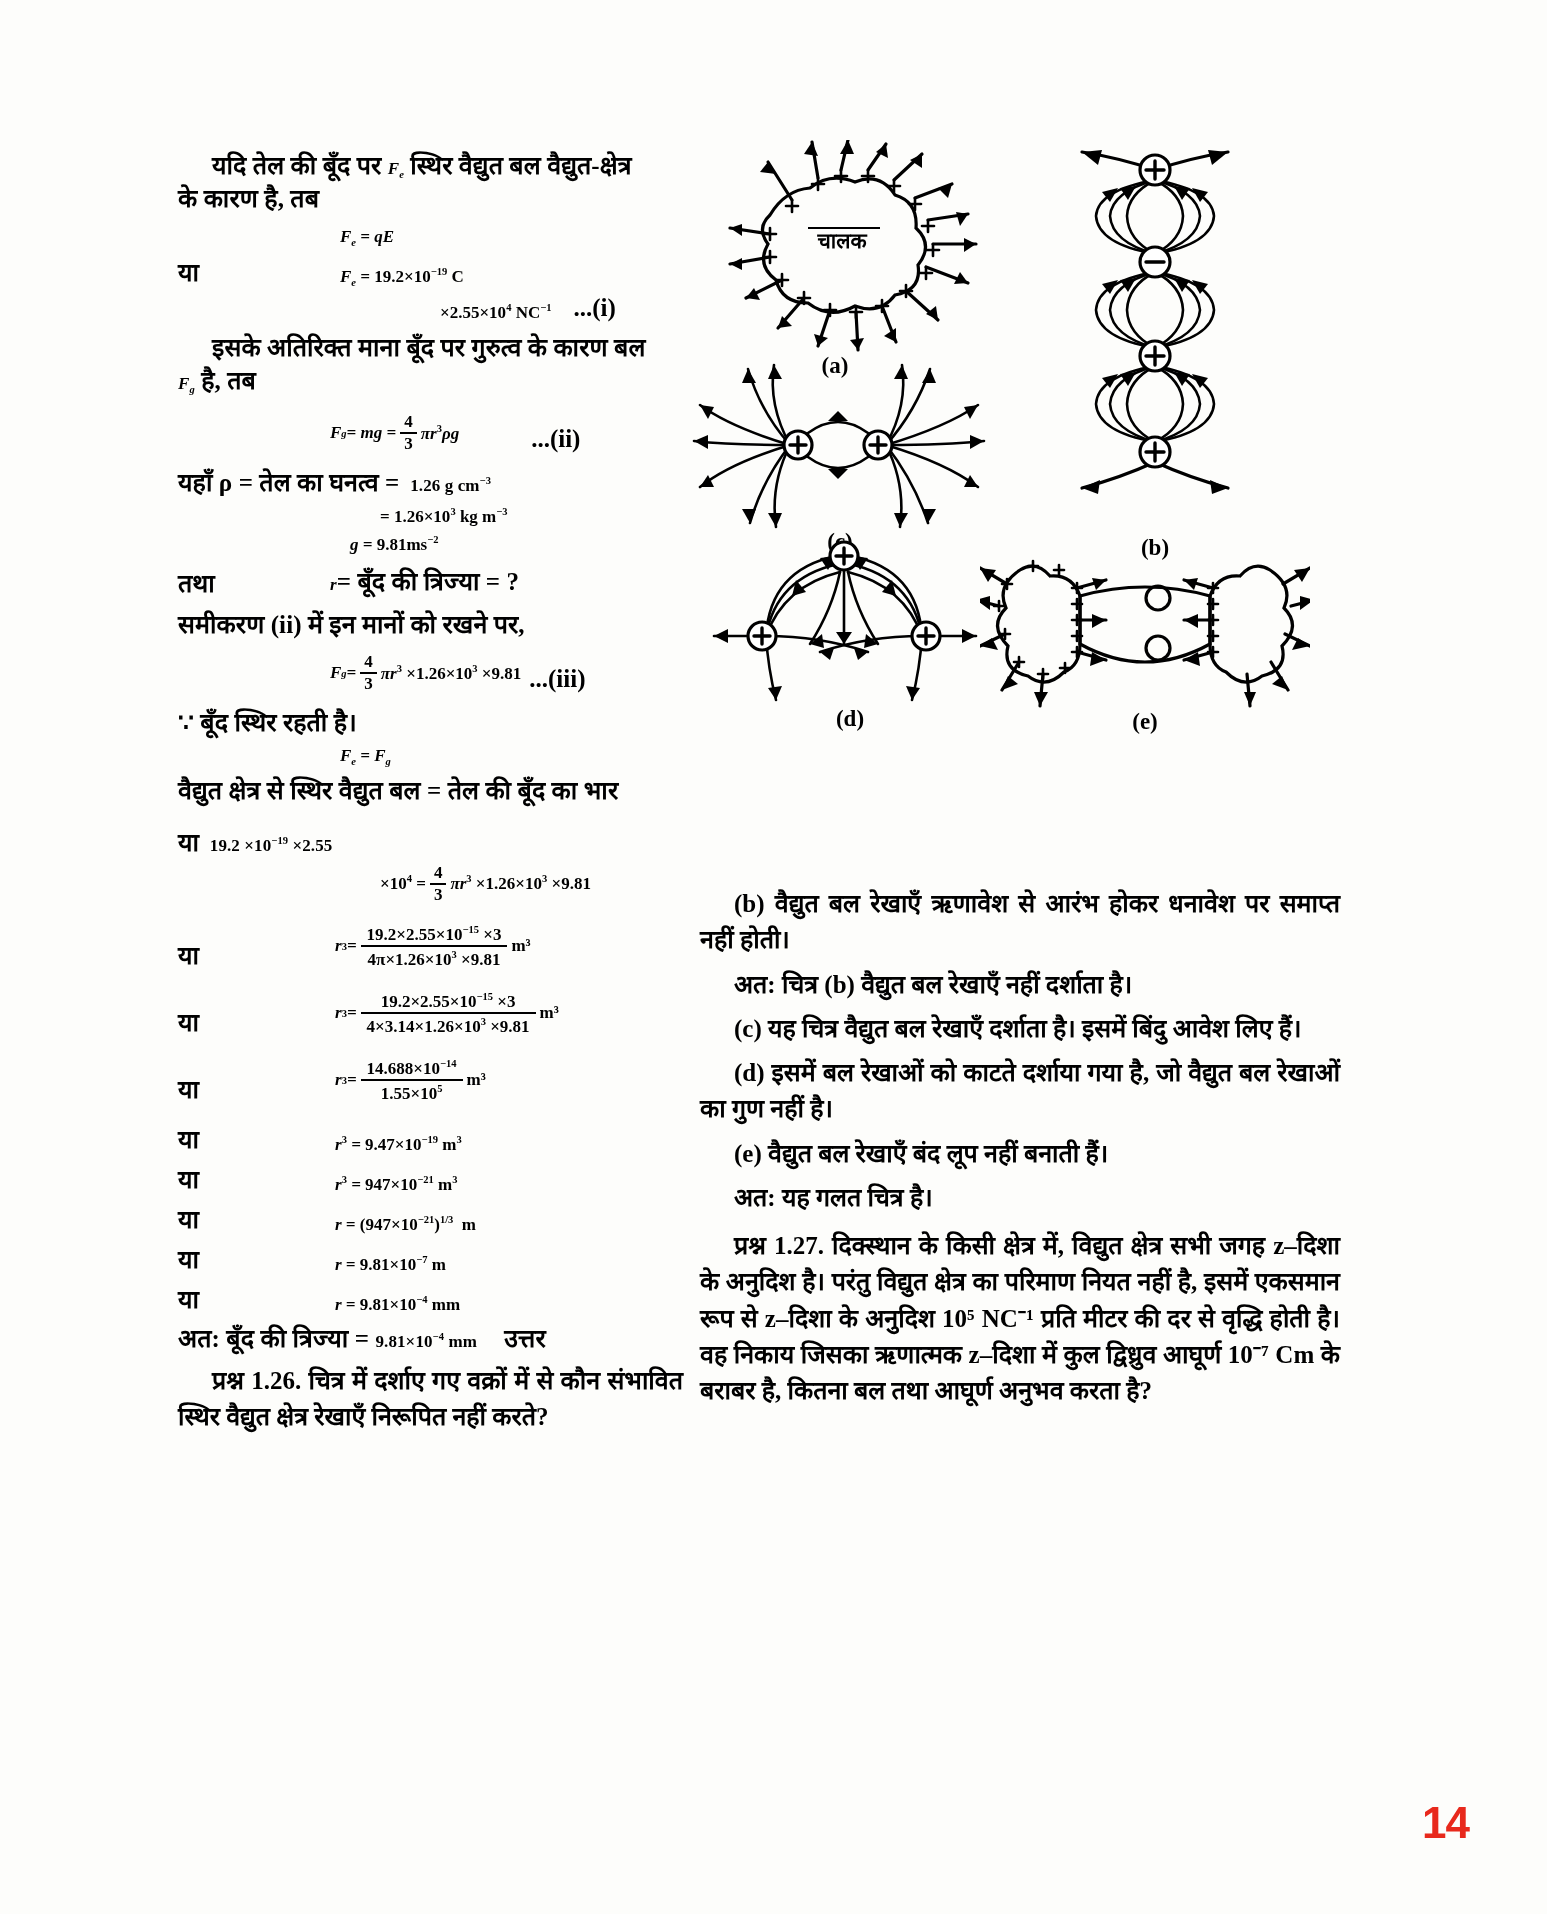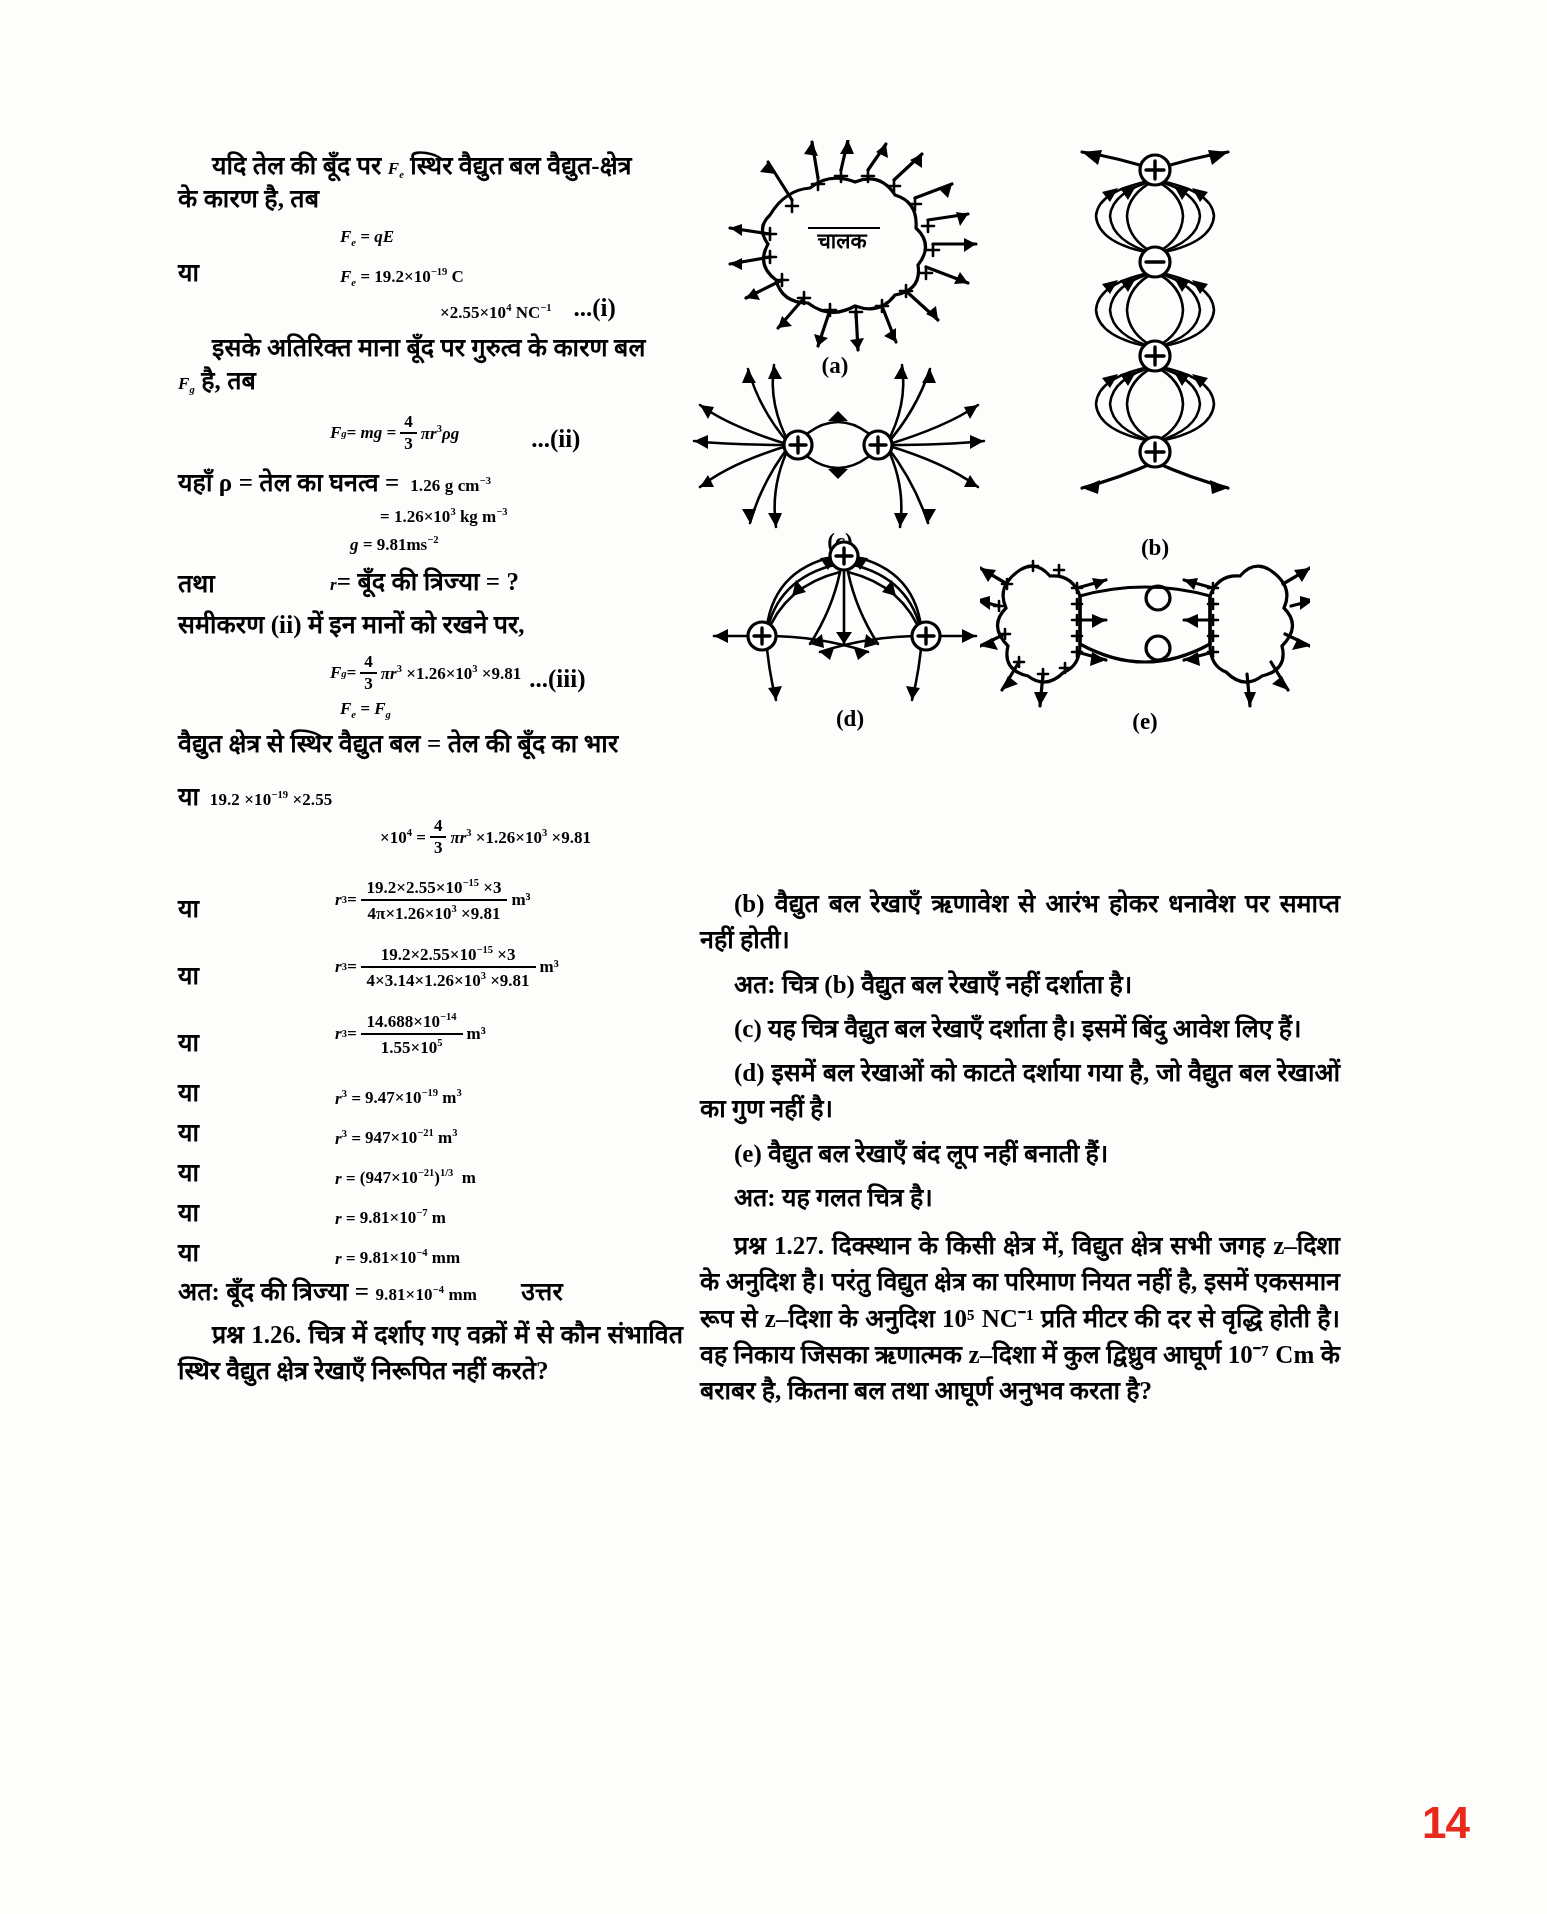--- a/index.html
+++ b/index.html
@@ -204,20 +204,21 @@
         <span class="frac">
             <span class="num up">4</span>
             <span class="den up">3</span>
           </span>
         <span>πr<sup>3</sup></span>
         <span class="up">&nbsp;×1.26×10<sup>3</sup> ×9.81</span>
       </span>
       <span class="tag" style="margin-left:8px;">...(iii)</span>
     </div>
 
+    <div class="ln" style="margin-top:14px;">∵  बूँद स्थिर रहती है।</div>
 
     <div class="mrow" style="margin-top:6px;">
       <span class="lbl"></span>
         <span class="pad"></span>
       <span class="math">F<sub>e</sub> = F<sub>g</sub></span>
     </div>
 
     <div class="ln wrap" style="margin-top:8px;width:500px;">वैद्युत क्षेत्र से स्थिर वैद्युत बल = तेल की बूँद का भार</div>
 
     <div class="ln" style="margin-top:20px;">
@@ -304,21 +305,21 @@
 
     <div class="mrow" style="margin-top:4px;">
       <span class="lbl">या</span>
       <span class="pad" style="flex:0 0 85px;"></span>
       <span class="math">r = <span class="up">9.81×10<sup>−4</sup> mm</span></span>
     </div>
 
     <div class="ln" style="margin-top:8px;">
       <span>अत: बूँद की त्रिज्या = </span>
       <span class="math up">9.81×10<sup>−4</sup> mm</span>
-      <span style="margin-left:38px;text-align:right;">उत्तर</span>
+      <span style="margin-left:21px;text-align:right;">उत्तर</span>
     </div>
 
     <div class="para ind" style="width:505px;">प्रश्न 1.26. चित्र में दर्शाए गए वक्रों में से कौन संभावित स्थिर वैद्युत क्षेत्र रेखाएँ निरूपित नहीं करते?</div>
   </div>
 
   <div class="figs">
 
     <div style="position:absolute;left:0px;top:0px;width:290px;height:215px;">
       <svg width="290" height="215" viewBox="0 0 290 215">
         <g>

